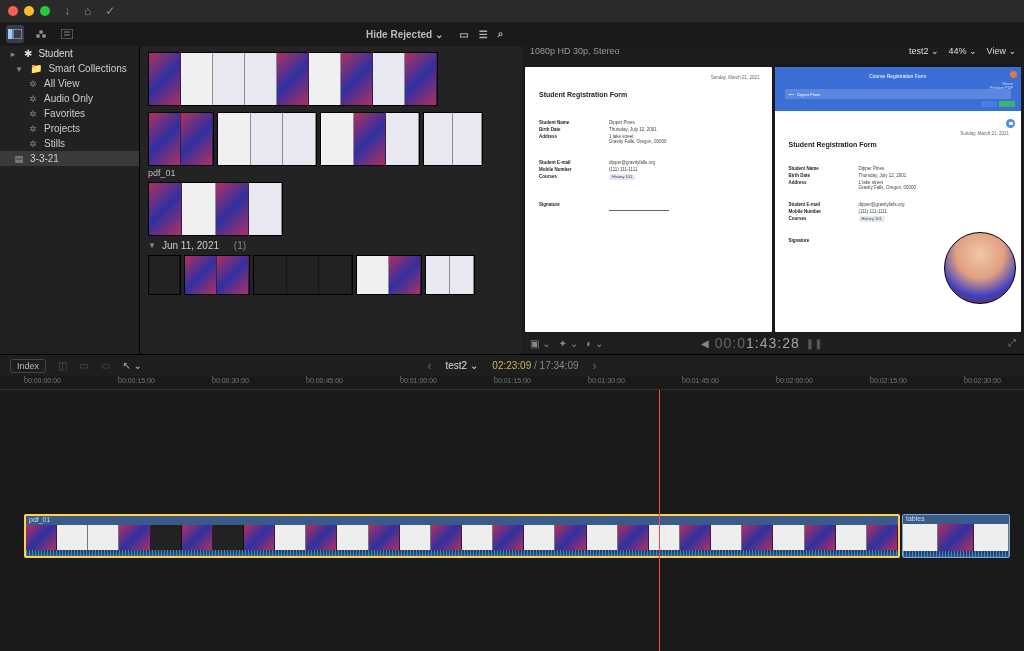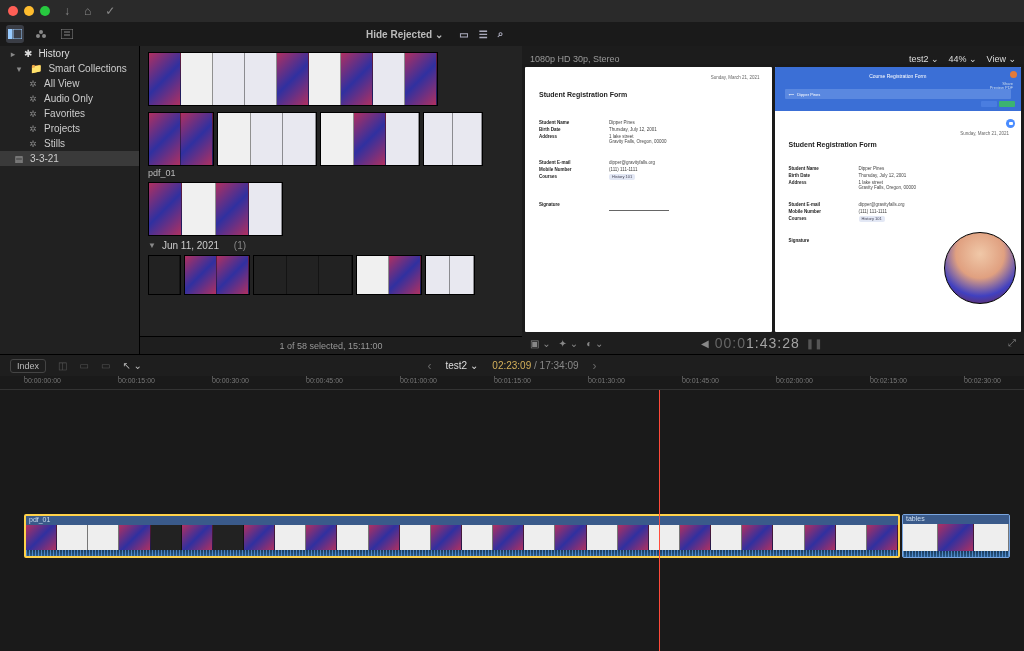--- a/index.html
+++ b/index.html
@@ -27,21 +27,21 @@
   .clip { height:54px; background:#555; border:1px solid #000; position:relative; overflow:hidden; }
   .clip-inner { display:flex; height:100%; }
   .frame { flex:1; background:linear-gradient(135deg,#b03060 0%,#3030a0 50%,#b03060 100%); border-right:1px solid rgba(0,0,0,.4);}
   .frame.white { background:#f0f0f0; }
   .frame.light { background:#e8e8f0; }
   .clip-label { color:#bbb; font-size:9px; margin-top:2px; }
   .section-hdr { font-size:10px; color:#ccc; padding:4px 0; display:flex; align-items:center; gap:6px;}
   .tri { font-size:8px; color:#888;}
   .browser-footer { position:absolute; bottom:0; left:0; right:0; height:18px; background:#1e1e1e; text-align:center; font-size:9px; color:#999; line-height:18px; border-top:1px solid #000;}
   .viewer { width:502px; background:#1a1a1a; display:flex; flex-direction:column; }
-  .viewer-top { height:18px; background:#1c1c1c; display:flex; align-items:flex-end; padding:0 8px; font-size:9px; color:#999; }
+  .viewer-top { height:18px; background:#1c1c1c; display:flex; align-items:flex-start; padding:0 8px; font-size:9px; color:#999; }
   .viewer-top .vt-left { }
   .viewer-top .vt-right { margin-left:auto; color:#ddd; display:flex; gap:10px; align-items:center;}
   .viewer-body { flex:1; display:flex; gap:3px; padding:3px 3px 0 3px; position:relative;}
   .page { flex:1; background:#fff; border-radius:1px; overflow:hidden; position:relative; }
   .page.blueheader::before { content:""; position:absolute; top:0; left:0; right:0; height:44px; background:#3b6fd6; }
   .page.blueheader .bh-title { position:absolute; top:6px; left:0; right:0; text-align:center; color:#fff; font-size:5px; font-weight:500;}
   .page.blueheader .bh-sub { position:absolute; top:22px; left:10px; right:10px; height:10px; background:#5a88e0; border-radius:1px; display:flex; align-items:center; gap:3px; padding:0 4px;}
   .bh-sub .chip { font-size:4px; color:#fff; }
   .bh-btns { position:absolute; top:34px; right:6px; display:flex; gap:2px;}
   .bh-btns .b1 { width:16px; height:6px; background:#4a7de0; border-radius:1px;}
@@ -140,21 +140,21 @@
     <span>⌕</span>
   </div>
 </div>
 
 <div class="upper">
 
   <div class="sidebar">
     <div class="row top">
         <span class="ic">▸</span>
         <span>✱</span>
-        <span>History</span>
+        <span>Student</span>
       </div>
     <div class="row" style="padding-left:14px;">
         <span class="ic">▾</span>
         <span>📁</span>
         <span>Smart Collections</span>
       </div>
     <div class="row" style="padding-left:28px;">
         <span class="ic">✲</span>
         <span>All View</span>
       </div>
@@ -264,21 +264,20 @@
             <div class="frame"></div>
           </div>
         </div>
       <div class="clip" style="width:50px;height:40px;">
           <div class="clip-inner">
             <div class="frame light"></div>
             <div class="frame light"></div>
           </div>
         </div>
     </div>
-    <div class="browser-footer">1 of 58 selected, 15:11:00</div>
   </div>
 
   <div class="viewer">
     <div class="viewer-top">
       <span class="vt-left">1080p HD 30p, Stereo</span>
       <span class="vt-right">
         <span><span>test2</span> ⌄</span>
         <span><span>44%</span> ⌄</span>
         <span><span>View</span> ⌄</span>
       </span>

